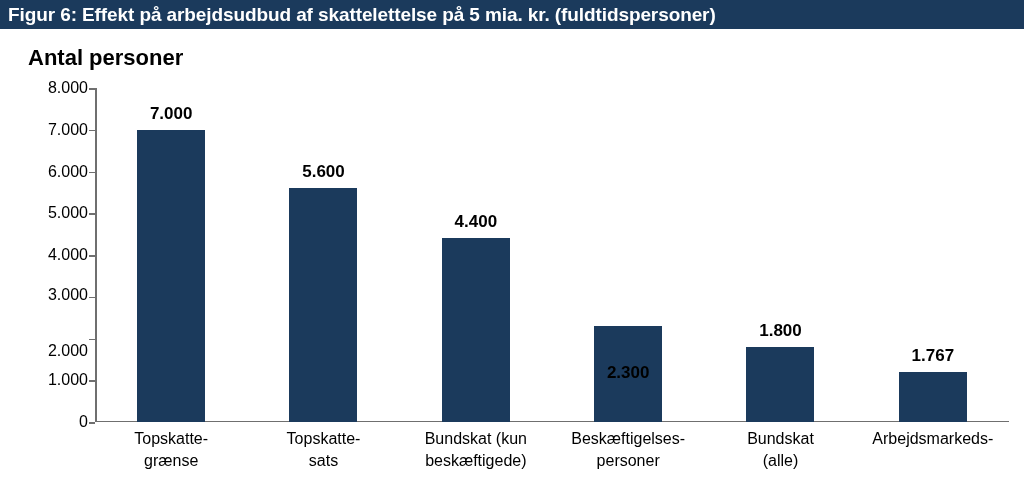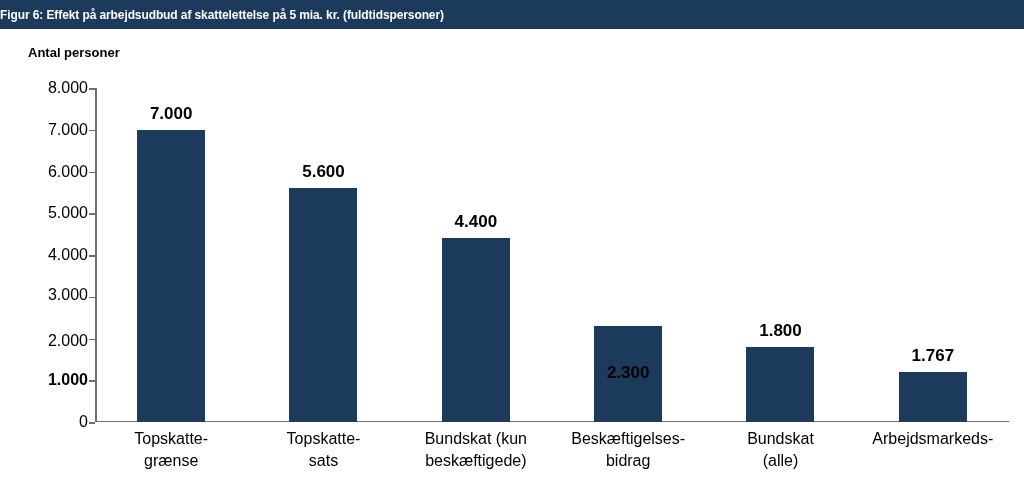--- a/index.html
+++ b/index.html
@@ -25,39 +25,40 @@
     left: 0;
     top: 0;
     width: 1024px;
     height: 29px;
     background: #1b3a5c;
     display: flex;
     align-items: center;
   }
   #title-bar .title-text {
     color: #ffffff;
-    font-size: 12px;
+    font-size: 19px;
     font-weight: bold;
+    padding-left: 8px;
     letter-spacing: -0.1px;
     white-space: nowrap;
   }
   #title-underline {
     position: absolute;
     left: 0;
     top: 29px;
     width: 1024px;
     height: 3px;
     background: #ffffff;
   }
   
   #y-axis-title {
     position: absolute;
     left: 28px;
     top: 45px;
-    font-size: 13px;
+    font-size: 22px;
     font-weight: bold;
     color: #000000;
   }
   
   #plot {
     position: absolute;
     left: 95px;
     top: 88px;
     width: 914px;
     height: 334px;
@@ -159,22 +160,22 @@
   <div id="plot">
     <div class="axis-line-y"></div>
     <div class="axis-line-x"></div>
     <div id="y-tick-labels">
         <div class="tick-label" style="top: 0px;">8.000</div>
         <div class="tick-label" style="top: 41.75px;">7.000</div>
         <div class="tick-label" style="top: 83.5px;">6.000</div>
         <div class="tick-label" style="top: 125.25px;">5.000</div>
         <div class="tick-label" style="top: 167px;">4.000</div>
         <div class="tick-label" style="top: 207px;">3.000</div>
-        <div class="tick-label" style="top: 253px; margin-left: 19px;">2.000</div>
-        <div class="tick-label" style="top: 292.25px; font-weight: bold;">1.000</div>
+        <div class="tick-label" style="top: 263px; margin-left: 19px;">2.000</div>
+        <div class="tick-label" style="top: 292.25px;">1.000</div>
         <div class="tick-label" style="top: 334px;">0</div>
       </div>
     <div id="ticks">
         <div class="tick-mark" style="top: 0px;"></div>
         <div class="tick-mark" style="top: 41.75px;"></div>
         <div class="tick-mark" style="top: 83.5px;"></div>
         <div class="tick-mark" style="top: 125.25px;"></div>
         <div class="tick-mark" style="top: 167px;"></div>
         <div class="tick-mark" style="top: 208.75px;"></div>
         <div class="tick-mark" style="top: 250.5px;"></div>
@@ -217,21 +218,21 @@
       <div class="x-label" style="left: 152.333px; width: 152.333px;">
         <span>Topskatte-</span>
         <span>sats</span>
       </div>
       <div class="x-label" style="left: 304.667px; width: 152.333px;">
         <span>Bundskat (kun</span>
         <span>beskæftigede)</span>
       </div>
       <div class="x-label" style="left: 457px; width: 152.333px; text-align: center;">
         <span>Beskæftigelses-</span>
-        <span>bidrag</span>
+        <span>personer</span>
       </div>
       <div class="x-label" style="left: 609.333px; width: 152.333px;">
         <span>Bundskat</span>
         <span>(alle)</span>
       </div>
       <div class="x-label" style="left: 761.667px; width: 152.333px;">
         <span>Arbejdsmarkeds-</span>
       </div>
     </div>
 

